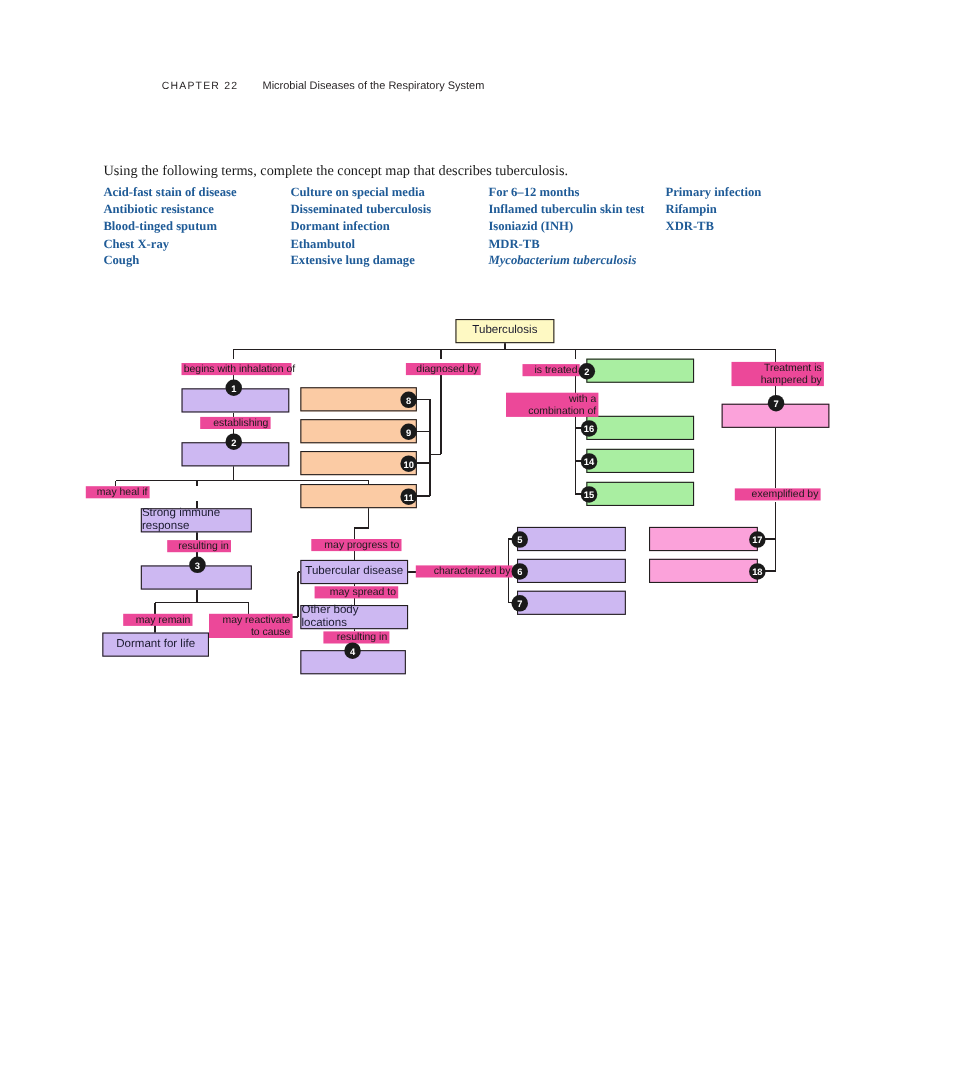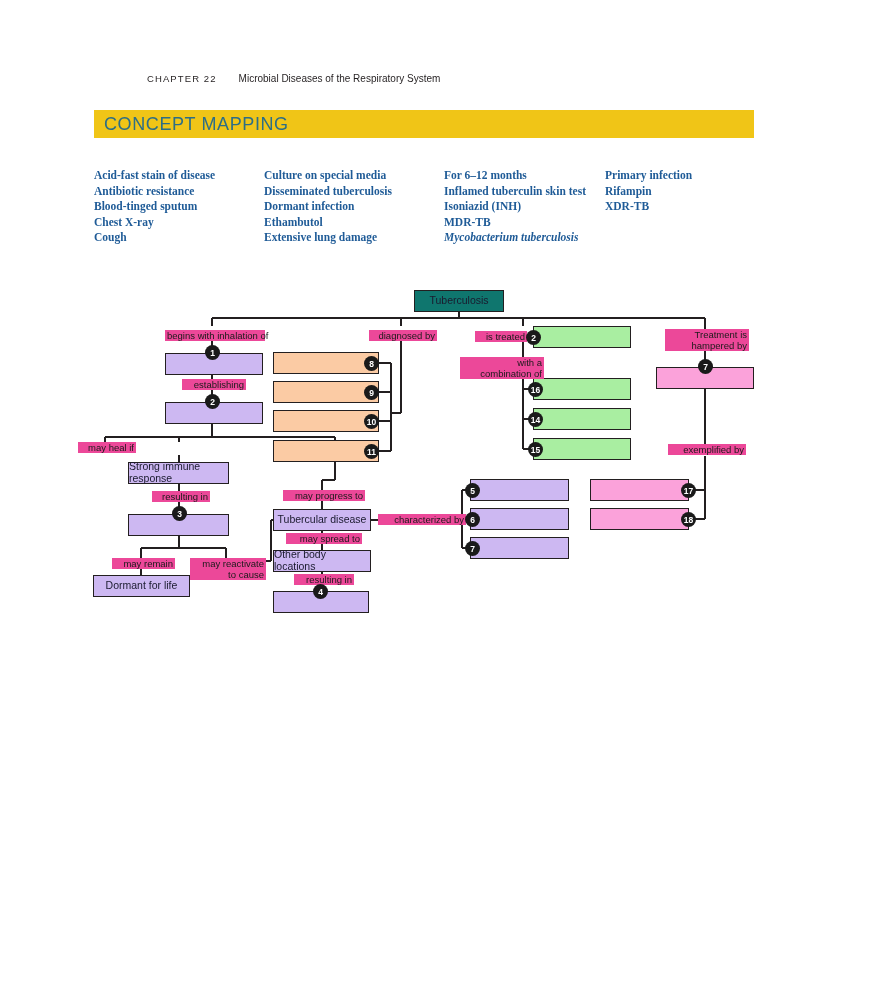--- a/index.html
+++ b/index.html
@@ -58,21 +58,21 @@
 
   .node{
     position:absolute;
     box-sizing:border-box;
     border:1.3px solid #231f20;
     display:flex;align-items:center;justify-content:center;
     font-family:"Liberation Sans", sans-serif;
     font-size:10.5px;color:#1a1a2e;
     line-height:1.1;
   }
-  .n-blue{background:#0f766e;}
+  .n-blue{background:#fef9c3;}
   .n-purple{background:#cdb8f2;}
   .n-orange{background:#fbcba4;}
   .n-green{background:#a9eea1;}
   .n-pink{background:#fba2da;}
 
   .badge{
     position:absolute;
     width:15px;height:15px;border-radius:50%;
     background:#1a1a1a;color:#ffffff;
     font-family:"Liberation Sans", sans-serif;
@@ -94,24 +94,22 @@
 </style>
 </head>
 <body>
 
 <div class="page">
 
   <div class="runhead">
     <span class="ch">CHAPTER  22</span><span class="ttl">Microbial Diseases of the Respiratory System</span>
   </div>
 
-  <div class="banner">
-    <div class="banner-title">CONCEPT MAPPING</div>
-  </div>
-
+
+  <div class="instruction">Using the following terms, complete the concept map that describes tuberculosis.</div>
 
   <div class="wordbank">
     <div class="wb-col c0">
       <div class="wb-term">Acid-fast stain of disease</div>
       <div class="wb-term">Antibiotic resistance</div>
       <div class="wb-term">Blood-tinged sputum</div>
       <div class="wb-term">Chest X-ray</div>
       <div class="wb-term">Cough</div>
     </div>
     <div class="wb-col c1">

